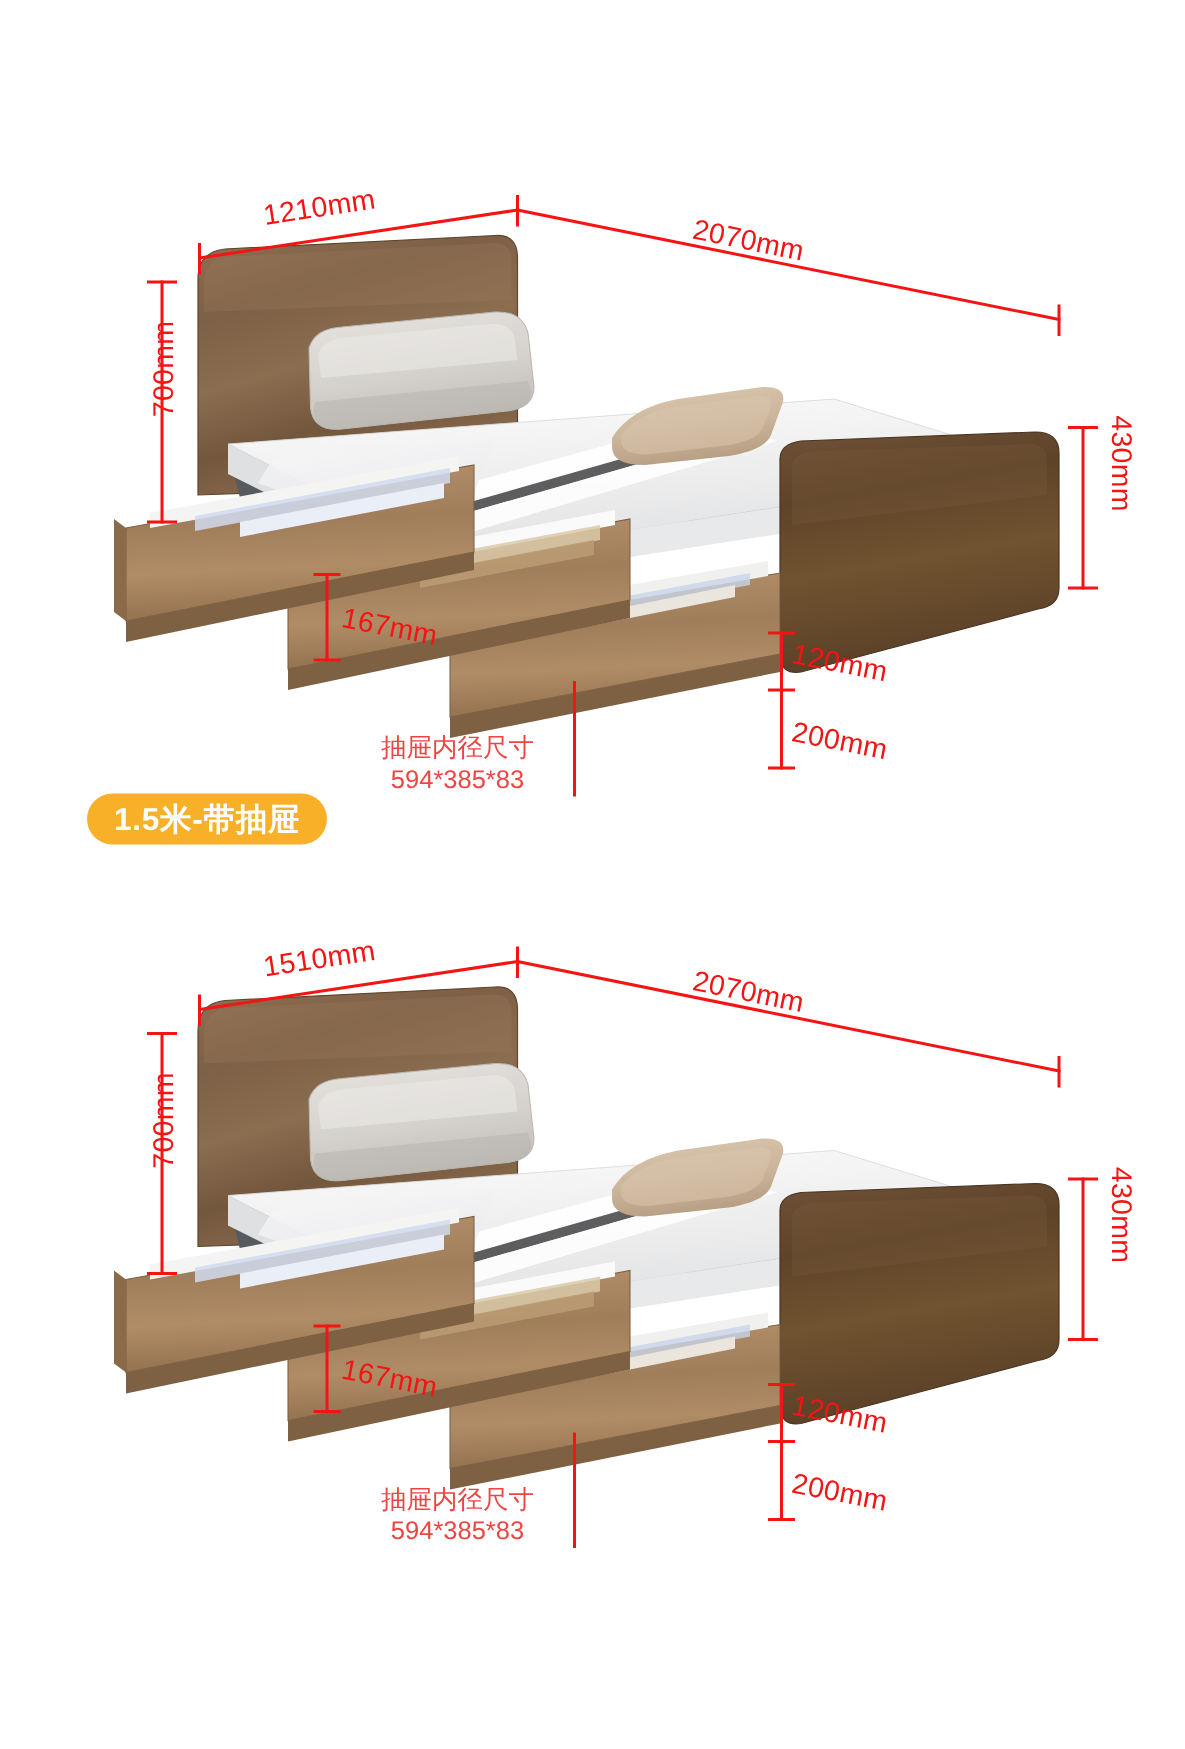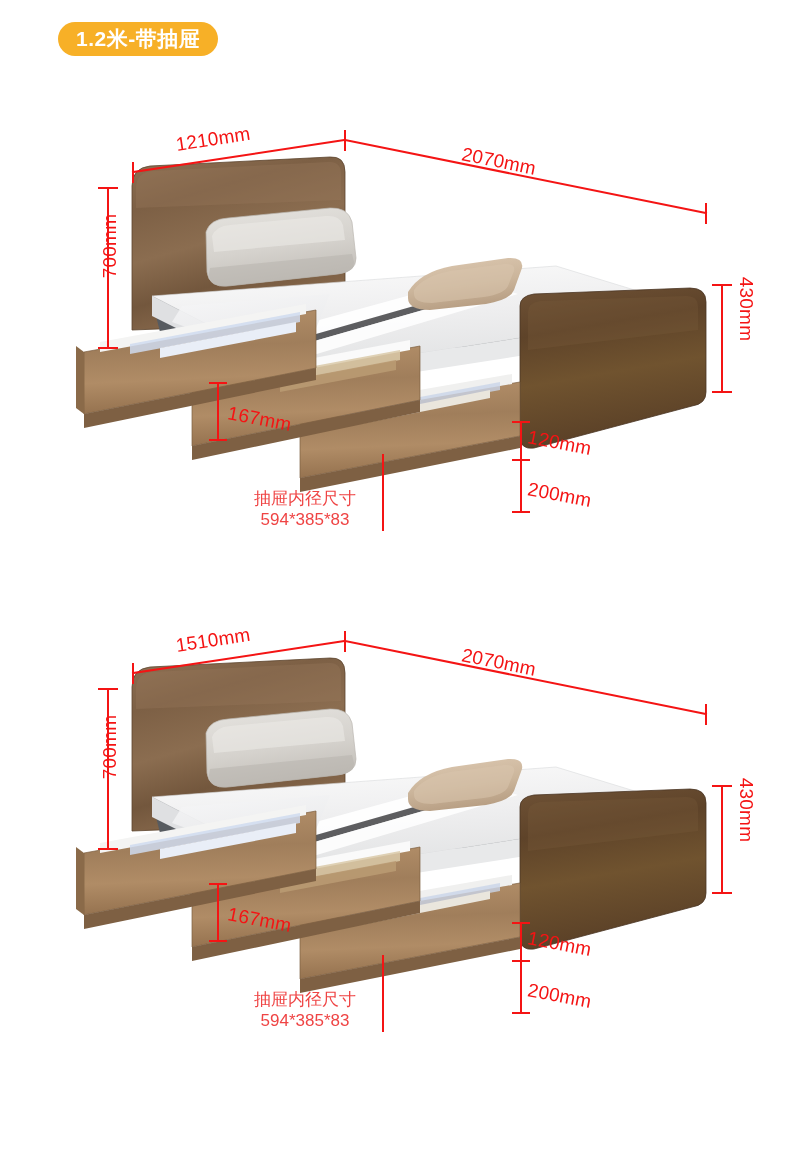--- a/index.html
+++ b/index.html
@@ -79,21 +79,20 @@
     pointer-events: none;
   }
 </style>
 </head>
 <body>
 
 <div class="page">
 
   <div class="diagram" id="diagram-1">
 
-    <div class="badge" style="left:58px; top:22px;">1.2米-带抽屉</div>
 
     <div class="scene">
       <svg class="overlay" viewBox="0 0 790 583">
         <defs>
           <linearGradient id="woodHead1" x1="0" y1="0" x2="0.35" y2="1">
             <stop offset="0%" stop-color="#8f7154"></stop>
             <stop offset="28%" stop-color="#7d6045"></stop>
             <stop offset="55%" stop-color="#8b6d50"></stop>
             <stop offset="78%" stop-color="#73573d"></stop>
             <stop offset="100%" stop-color="#8a6b4e"></stop>
@@ -231,20 +230,21 @@
 
       <div class="caption" style="left:254px; top:488px;">
         <div>抽屉内径尺寸</div>
         <div>594*385*83</div>
       </div>
     </div>
   </div>
 
   <div class="diagram" id="diagram-2">
 
+    <div class="badge" style="left:58px; top:-54px;">1.5米-带抽屉</div>
 
     <div class="scene">
       <svg class="overlay" viewBox="0 0 790 583">
         <defs>
           <linearGradient id="woodHead2" x1="0" y1="0" x2="0.35" y2="1">
             <stop offset="0%" stop-color="#8f7154"></stop>
             <stop offset="28%" stop-color="#7d6045"></stop>
             <stop offset="55%" stop-color="#8b6d50"></stop>
             <stop offset="78%" stop-color="#73573d"></stop>
             <stop offset="100%" stop-color="#8a6b4e"></stop>

